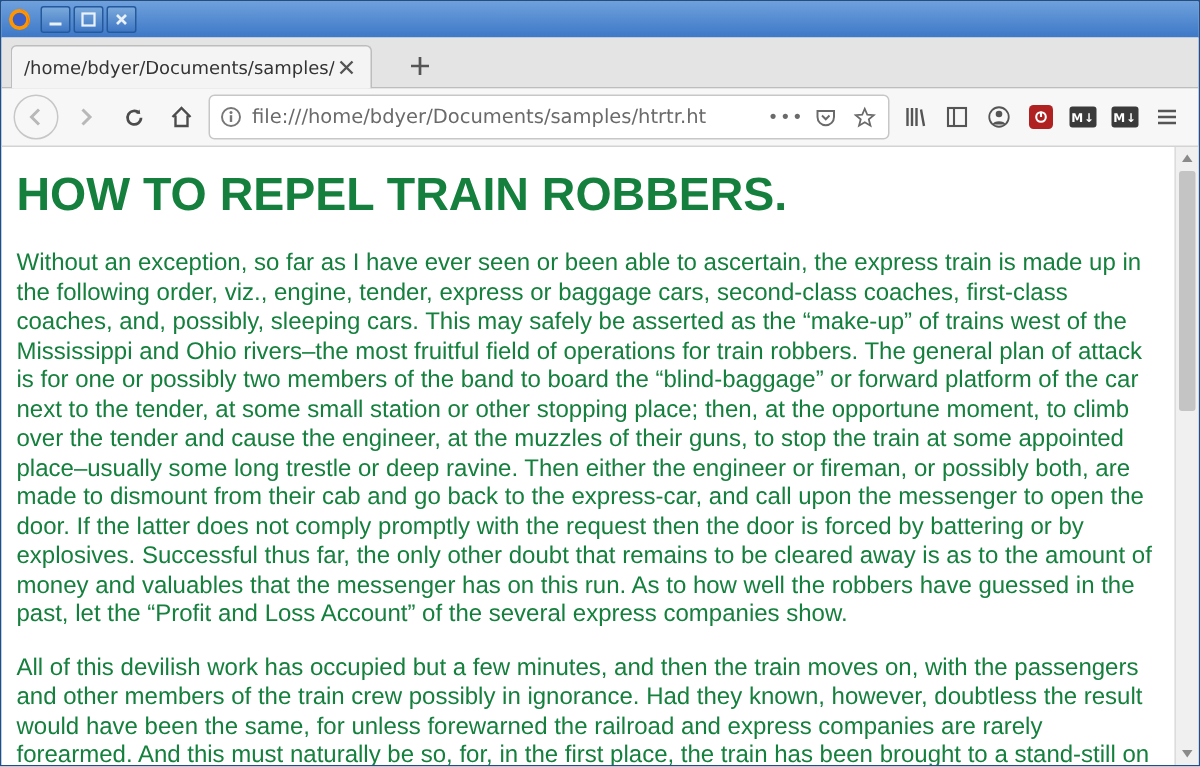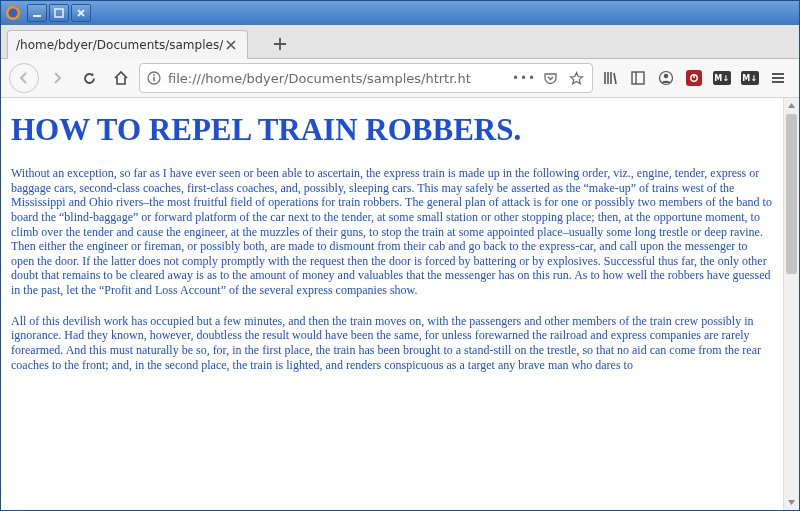--- a/index.html
+++ b/index.html
@@ -191,31 +191,31 @@
   .content-wrap {
     flex:1;
     display:flex;
     background:#ffffff;
     overflow:hidden;
   }
   .content {
     flex:1;
     overflow:hidden;
     padding: 8px 10px 0 10px;
-    font-family: Liberation Serif, serif;
-    color:#1d4ed8;
+    font-family: Liberation Sans, sans-serif;
+    color:#15803d;
   }
   .content h1 {
     font-size: 31px;
     font-weight: bold;
     margin: 6px 0 18px 0;
     letter-spacing: 0px;
   }
   .content p {
-    font-size: 12px;
+    font-size: 16px;
     line-height: 1.22;
     margin: 0 0 16px 0;
   }
   .vscroll {
     width: 15px;
     background:#f0f0f0;
     border-left:1px solid #dcdcdc;
     position:relative;
   }
   .vscroll .arrow {

